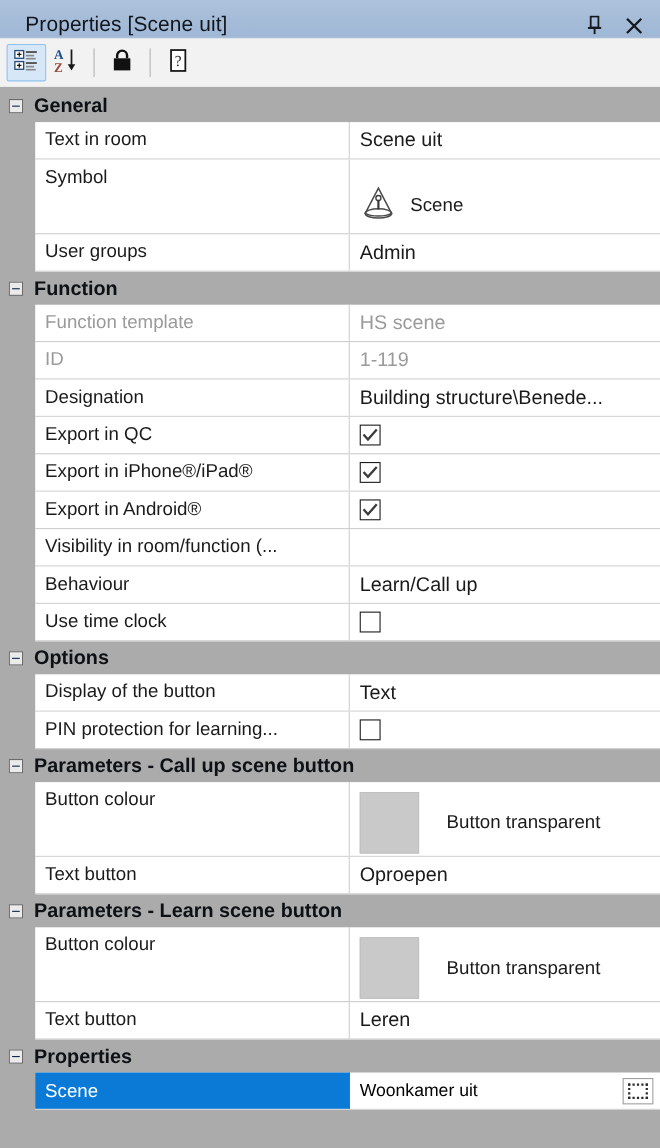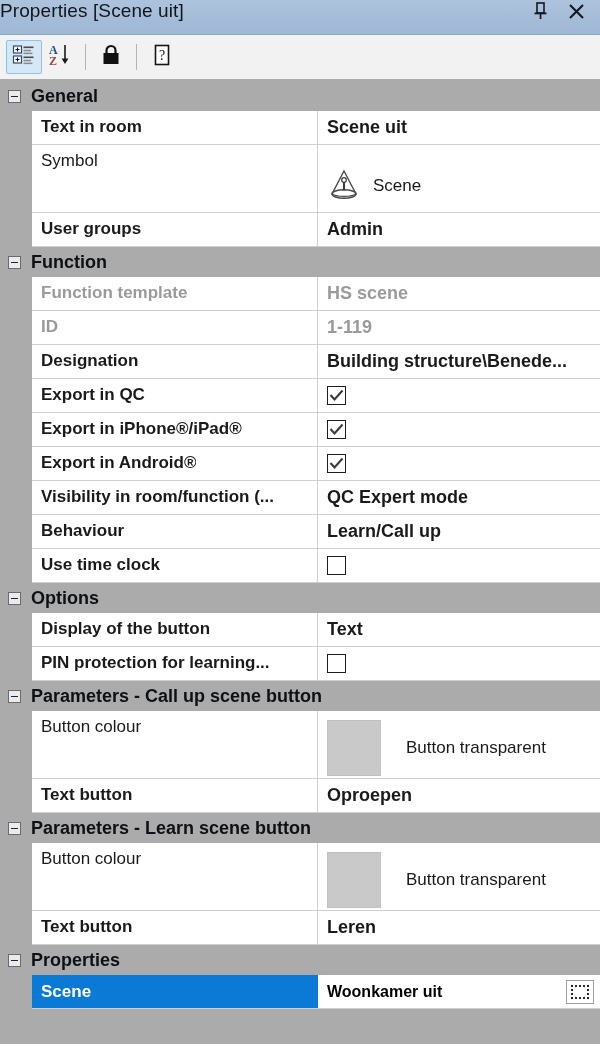--- a/index.html
+++ b/index.html
@@ -22,22 +22,22 @@
     flex-direction: column;
     position: relative;
   }
 
   
   .titlebar {
     height: 35px;
     min-height: 35px;
     background: linear-gradient(to bottom, #adc3dd 0%, #a5bcd8 55%, #9fb8d6 100%);
     display: flex;
-    align-items: flex-start;
-    padding: 0 10px 0 0;
+    align-items: flex-end;
+    padding: 0 10px 0 23px;
     box-sizing: border-box;
     border-bottom: 1px solid #8ea8c6;
   }
   .title-text {
     font-size: 19px;
     color: #12161c;
     letter-spacing: 0.1px;
     white-space: nowrap;
     flex: 1;
   }
@@ -179,21 +179,21 @@
   .cell-value > span.vtext {
     font-size: 18px;
     color: #1a1a1a;
     white-space: nowrap;
     overflow: hidden;
   }
   .row.disabled .cell-label span,
   .row.disabled .cell-value > span.vtext {
     color: #9a9a9a;
   }
-  .row.h34 .row-body { height: 34px; font-weight: bold; }
+  .row.h34 .row-body { height: 34px; }
   .row.h68 .row-body { height: 68px; }
 
   
   .row.selected .cell-label {
     background: #0a7ad6;
     border-right: 1px solid #0a7ad6;
     align-items: center;
     padding-top: 0;
   }
   .row.selected .cell-label span { color: #ffffff; }
@@ -476,23 +476,20 @@
             </span>
           </div>
         </div>
       </div>
       <div class="row h34">
         <div class="row-indent"></div>
         <div class="row-body">
           <div class="cell-label">
             <span>Visibility in room/function (...</span>
           </div>
-          <div class="cell-value">
-            <span class="vtext">QC Expert mode</span>
-          </div>
         </div>
       </div>
       <div class="row h34">
         <div class="row-indent"></div>
         <div class="row-body">
           <div class="cell-label">
             <span>Behaviour</span>
           </div>
           <div class="cell-value">
             <span class="vtext">Learn/Call up</span>

